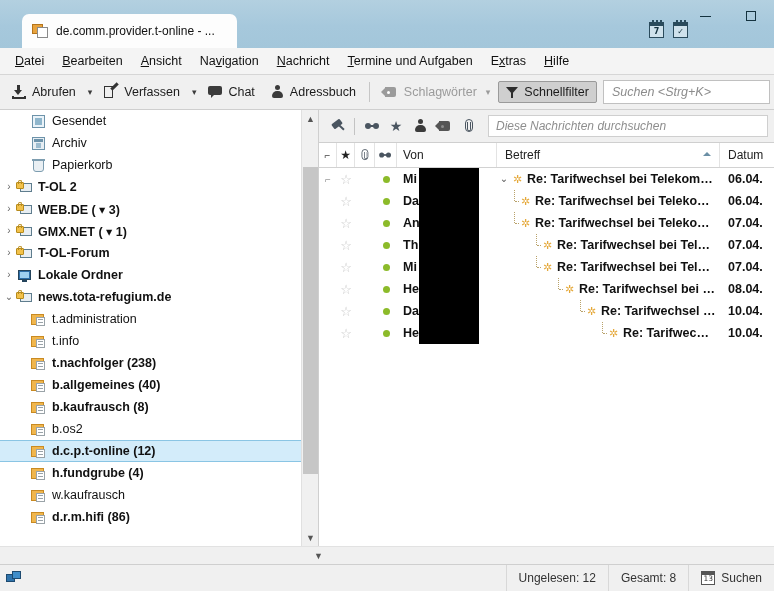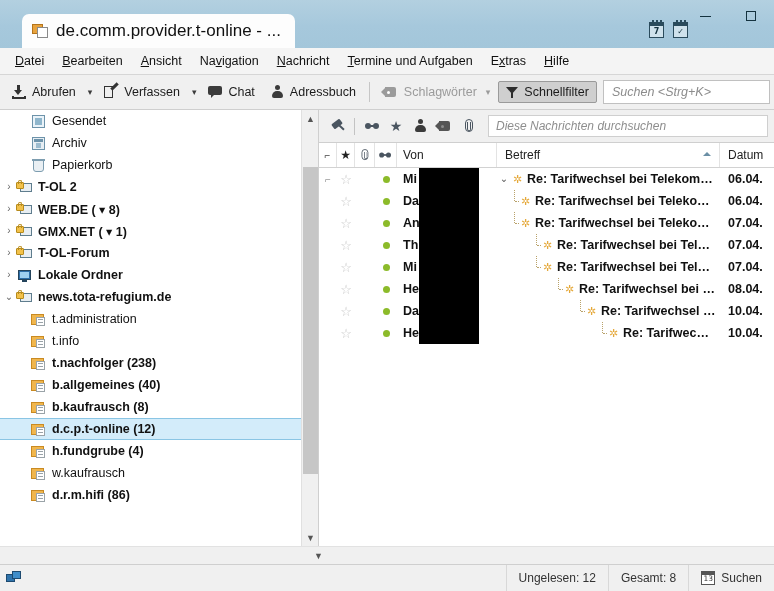--- a/index.html
+++ b/index.html
@@ -18,21 +18,21 @@
   }
   .tab{
     position:absolute;left:22px;top:14px;height:34px;min-width:215px;
     background:#fdfdfd;border-radius:7px 7px 0 0;
     display:flex;align-items:center;padding:0 14px 0 10px;box-sizing:border-box;
   }
   .tab .tabicon{width:16px;height:14px;margin-right:8px;position:relative;flex:0 0 auto;}
   .tab .tabicon i{position:absolute;display:block;}
   .tab .tabicon .b1{left:0;top:0;width:11px;height:10px;background:#e8a33d;border:1px solid #b4741b;box-sizing:border-box;}
   .tab .tabicon .b2{left:5px;top:3px;width:11px;height:11px;background:#fff;border:1px solid #8a8a8a;box-sizing:border-box;}
-  .tab .tablabel{font-size:17px;color:#111;white-space:nowrap;}
+  .tab .tablabel{font-size:12px;color:#111;white-space:nowrap;}
 
   .winbtns{position:absolute;right:0;top:0;height:32px;display:flex;}
   .winbtn{width:46px;height:32px;display:flex;align-items:center;justify-content:center;color:#14323f;}
   .winbtn .dash{width:11px;height:1px;background:#14323f;}
   .winbtn .sq{width:10px;height:10px;border:1px solid #14323f;box-sizing:border-box;}
 
   .calicons{position:absolute;right:86px;top:22px;display:flex;gap:9px;}
   .calico{width:15px;height:16px;position:relative;}
   .calico .frame{position:absolute;inset:0;border:1.4px solid #2a4b5c;box-sizing:border-box;background:#cfe2ec;}
   .calico .top{position:absolute;left:0;right:0;top:0;height:4px;background:#2a4b5c;}
@@ -354,21 +354,21 @@
             <span class="fname bold">T-OL 2</span>
           </div>
           <div class="frow">
             <span style="display:inline-block;width:0px;flex:0 0 0px;"></span>
             <span class="twisty">›</span>
             <span class="ficon ic-account">
               <span class="env"></span>
               <span class="lk"></span>
               <span class="lb"></span>
             </span>
-            <span class="fname bold">WEB.DE ( ▾ 8)</span>
+            <span class="fname bold">WEB.DE ( ▾ 3)</span>
           </div>
           <div class="frow">
             <span style="display:inline-block;width:0px;flex:0 0 0px;"></span>
             <span class="twisty">›</span>
             <span class="ficon ic-account">
               <span class="env"></span>
               <span class="lk"></span>
               <span class="lb"></span>
             </span>
             <span class="fname bold">GMX.NET ( ▾ 1)</span>
@@ -450,20 +450,31 @@
           <div class="frow">
             <span style="display:inline-block;width:14px;flex:0 0 14px;"></span>
             <span class="twisty"></span>
             <span class="ficon ic-newsfolder">
               <span class="base"></span>
               <span class="pg"></span>
               <span class="ln"></span>
               <span class="ln2"></span>
             </span>
             <span class="fname bold">b.kaufrausch (8)</span>
+          </div>
+          <div class="frow">
+            <span style="display:inline-block;width:14px;flex:0 0 14px;"></span>
+            <span class="twisty"></span>
+            <span class="ficon ic-newsfolder">
+              <span class="base"></span>
+              <span class="pg"></span>
+              <span class="ln"></span>
+              <span class="ln2"></span>
+            </span>
+            <span class="fname">b.os2</span>
           </div>
           <div class="frow sel">
             <span style="display:inline-block;width:14px;flex:0 0 14px;"></span>
             <span class="twisty"></span>
             <span class="ficon ic-newsfolder">
               <span class="base"></span>
               <span class="pg"></span>
               <span class="ln"></span>
               <span class="ln2"></span>
             </span>

